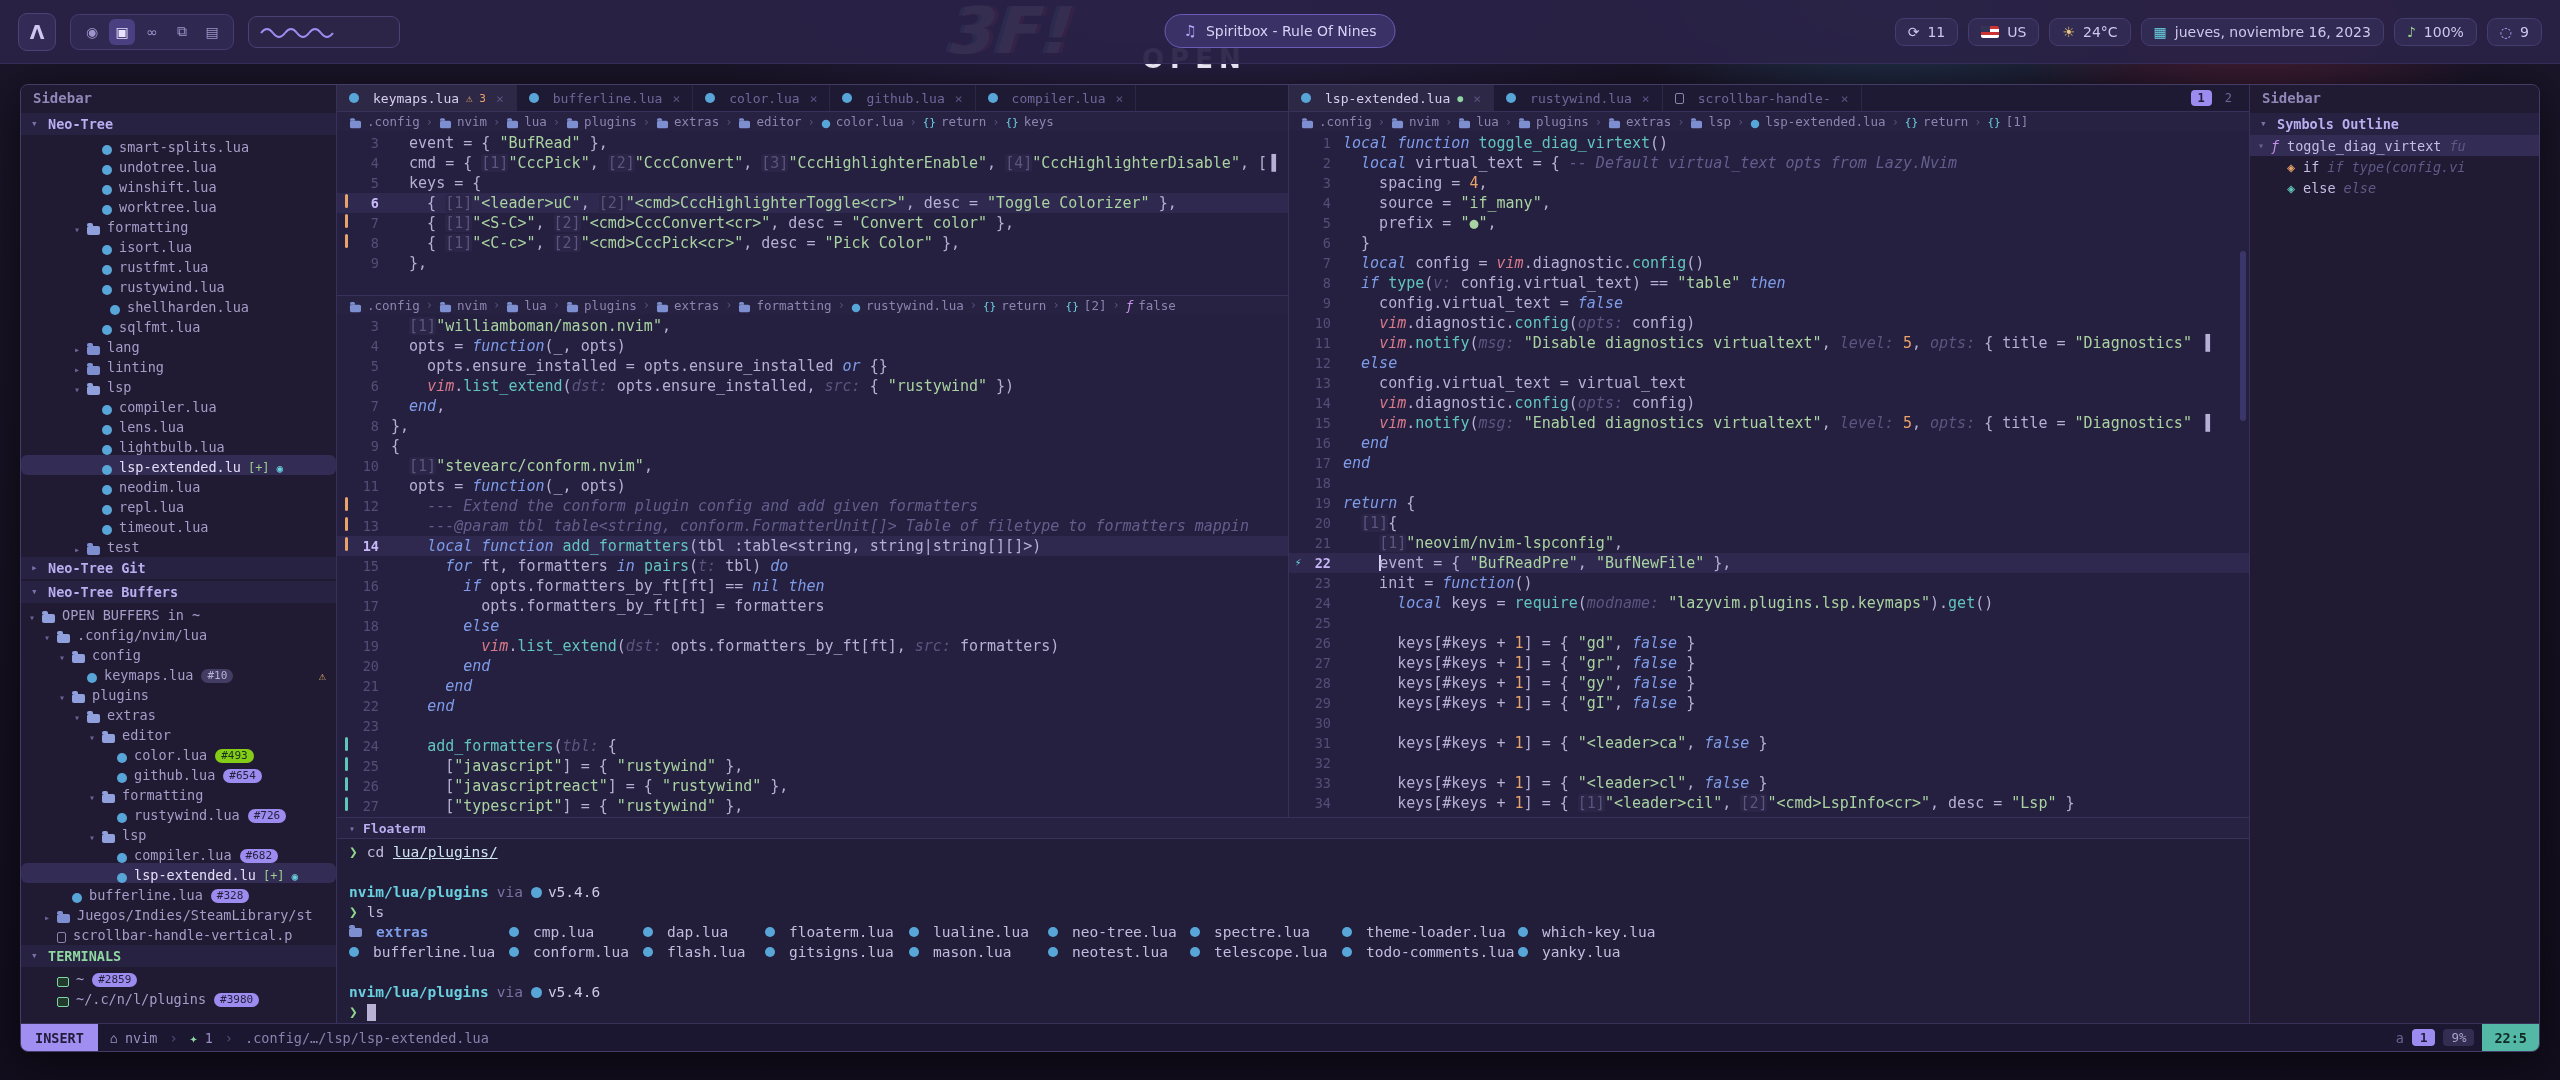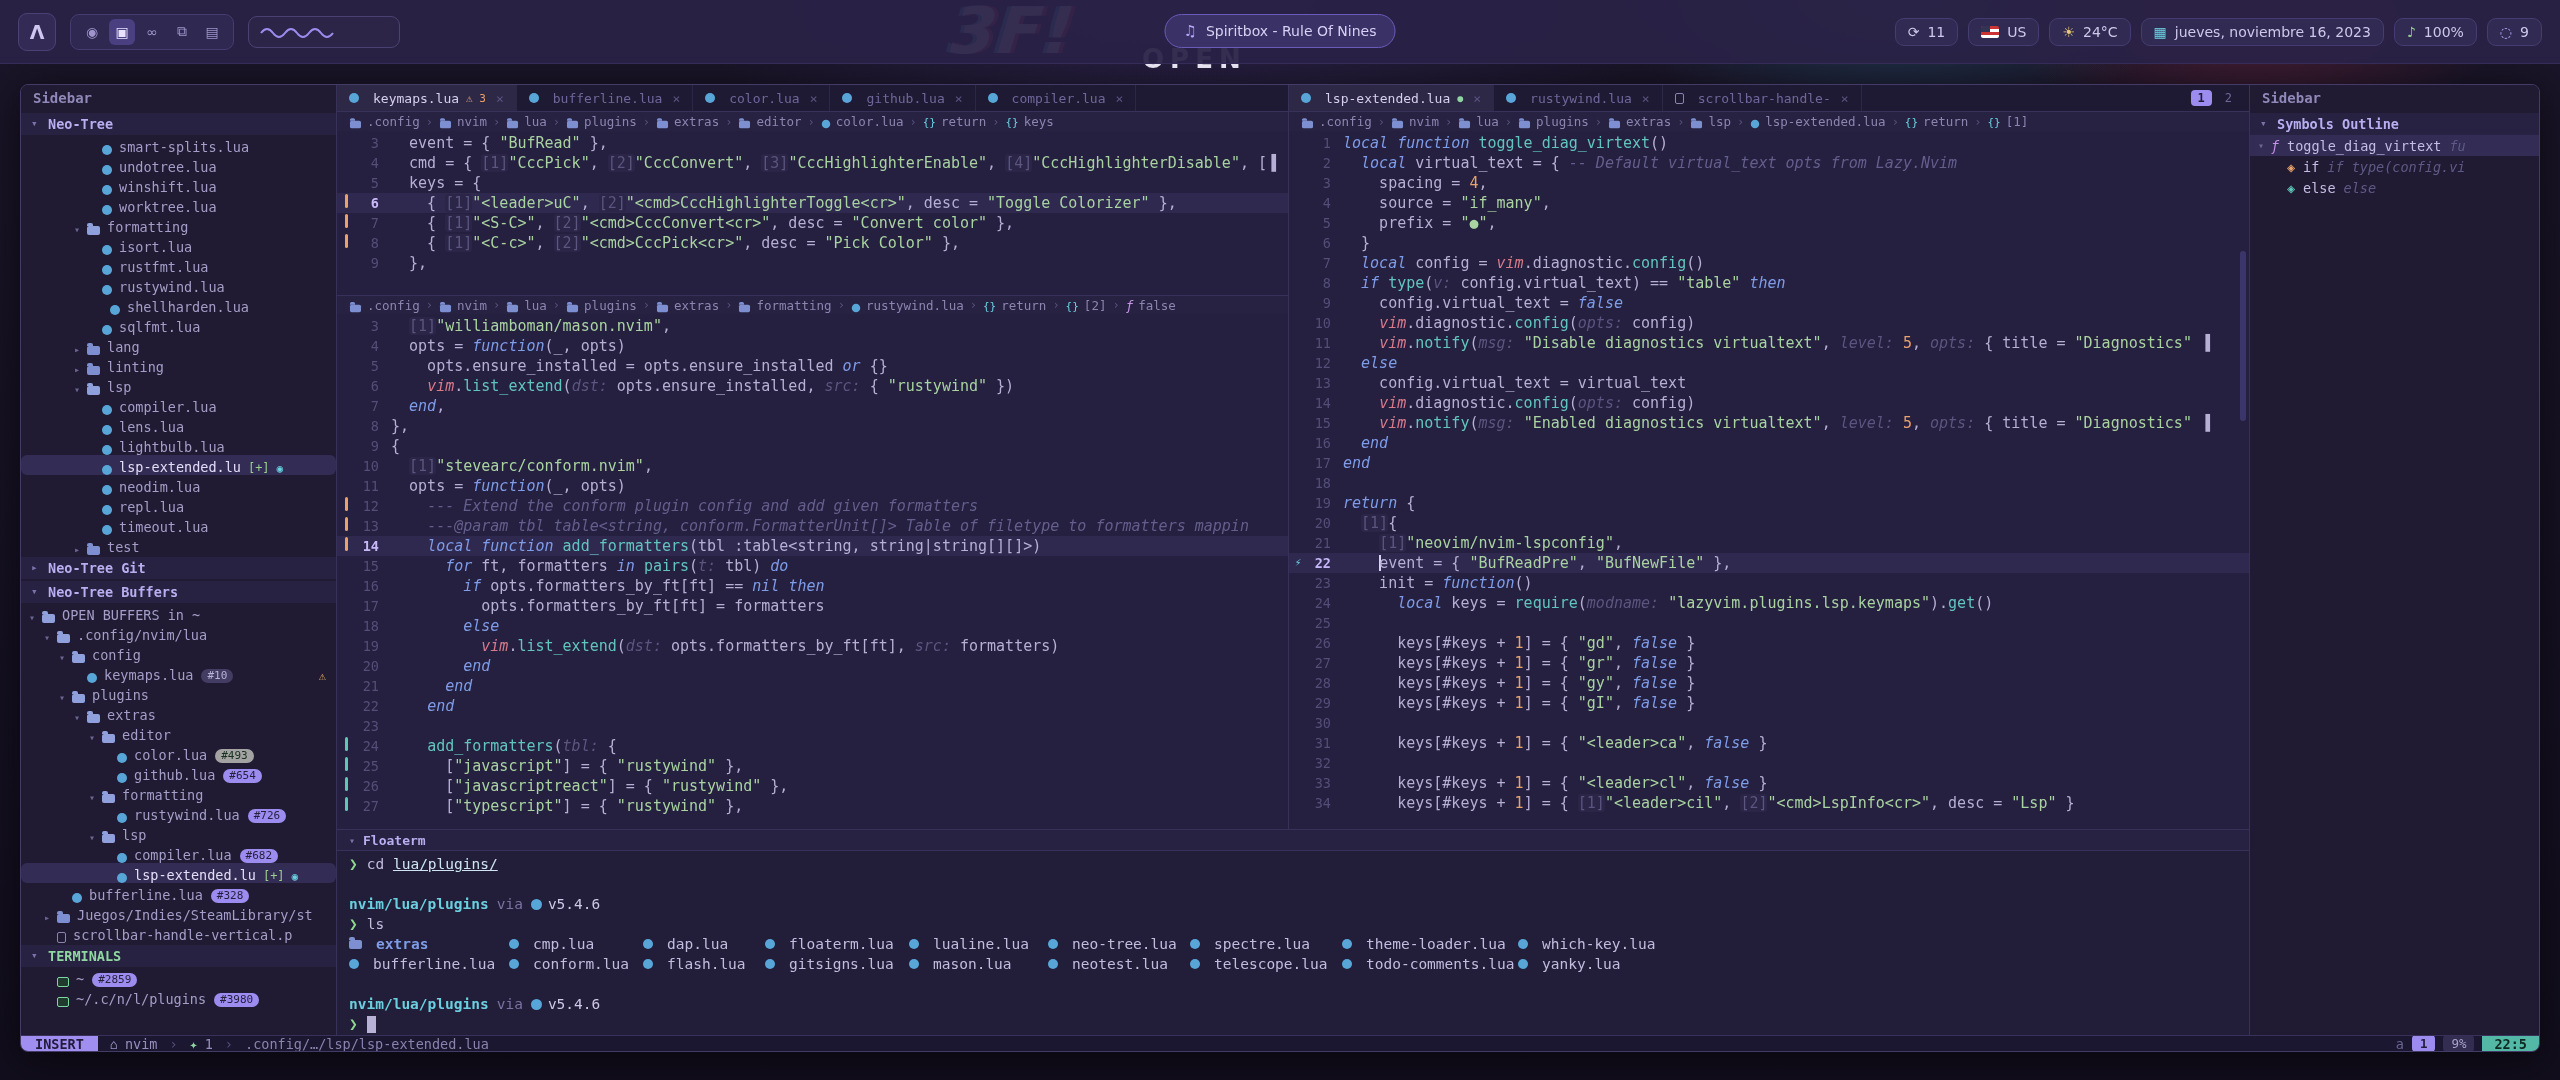--- a/index.html
+++ b/index.html
@@ -59,21 +59,21 @@
   .sec-head.term-h{color:#8fd8a0;}
   .trow{height:20px;display:flex;align-items:flex-end;white-space:nowrap;overflow:hidden;}
   .trow.selected{background:var(--sel);border-radius:6px;}
   .trow .exp{width:13px;color:#6a6492;font-size:10px;flex:none;}
   .trow .lbl{color:#a59ec8;}
   .trow.selected .lbl{color:#e4def8;}
   .trow .plus{color:var(--green);margin-left:7px;font-size:12px;}
   .trow .eye{color:var(--cyan);margin-left:7px;font-size:11px;}
   .trow .warnic{margin-left:auto;margin-right:10px;color:#e8b468;font-size:12px;}
   .badge{margin-left:8px;font-size:11px;border-radius:7px;padding:0 6px;line-height:14px;height:14px;flex:none;}
-  .b-green{background:#a3a3a3;color:#15301e;}
+  .b-green{background:#84cc16;color:#15301e;}
   .b-purple{background:#9d8cf0;color:#241f3a;}
   .b-gray{background:#433d63;color:#b8b2d4;}
   .ic{flex:none;margin-right:7px;}
   .ic-lua{width:10px;height:10px;border-radius:50%;background:#58a6d8;}
   .ic-folder,.ic-folder-open{width:13px;height:9px;border-radius:2px;background:#7d8fd0;position:relative;}
   .ic-folder-open{background:#8fa0dc;}
   .ic-folder::before,.ic-folder-open::before{content:"";position:absolute;top:-3px;left:0;width:6px;height:3px;
     background:inherit;border-radius:2px 2px 0 0;}
   .ic-file{width:9px;height:11px;border:1px solid #8a84ae;border-radius:2px;background:transparent;}
   .ic-term{width:12px;height:10px;border:1px solid #7dd8a0;border-radius:2px;background:#223a2e;}
@@ -138,21 +138,21 @@
   .tlink{color:#cfe6f2;text-decoration:underline;}
   .tpath{color:var(--cyan);font-weight:bold;}
   .tvia{color:#7a73a2;margin:0 8px;}
   .tmoon{width:11px;height:11px;border-radius:50%;background:#58a6d8;display:inline-block;margin-right:6px;}
   .tver{color:#cfc9e8;}
   .tcursor{display:inline-block;width:9px;height:17px;background:#b8b2d4;}
   .lsrow .lse{display:inline-flex;align-items:center;}
   .lse .lbl{color:#c2bcdf;margin-left:7px;}
   .lse.dir .lbl{color:#7e9ce8;font-weight:bold;}
   
-  .statusline{height:16px;flex:none;display:flex;align-items:center;background:#1b1730;border-top:1px solid var(--border2);
+  .statusline{height:28px;flex:none;display:flex;align-items:center;background:#1b1730;border-top:1px solid var(--border2);
     font-size:13.5px;overflow:hidden;}
   .mode{background:#a08ff0;color:#211c3a;font-weight:bold;padding:0 14px;height:100%;display:flex;align-items:center;}
   .sl-seg{display:flex;align-items:center;gap:7px;padding:0 12px;color:#968fbe;height:100%;}
   .sl-sep{color:#57517c;}
   .sl-path{color:#8a83ae;}
   .sl-right{margin-left:auto;display:flex;align-items:center;gap:8px;padding-right:0;height:100%;}
   .sl-misc{color:#6a6492;}
   .sl-box{padding:1px 8px;border-radius:4px;font-size:12.5px;}
   .box-acc{background:#9d8cf0;color:#211c3a;font-weight:bold;}
   .box-dim{background:#332d52;color:#aaa3cc;}

